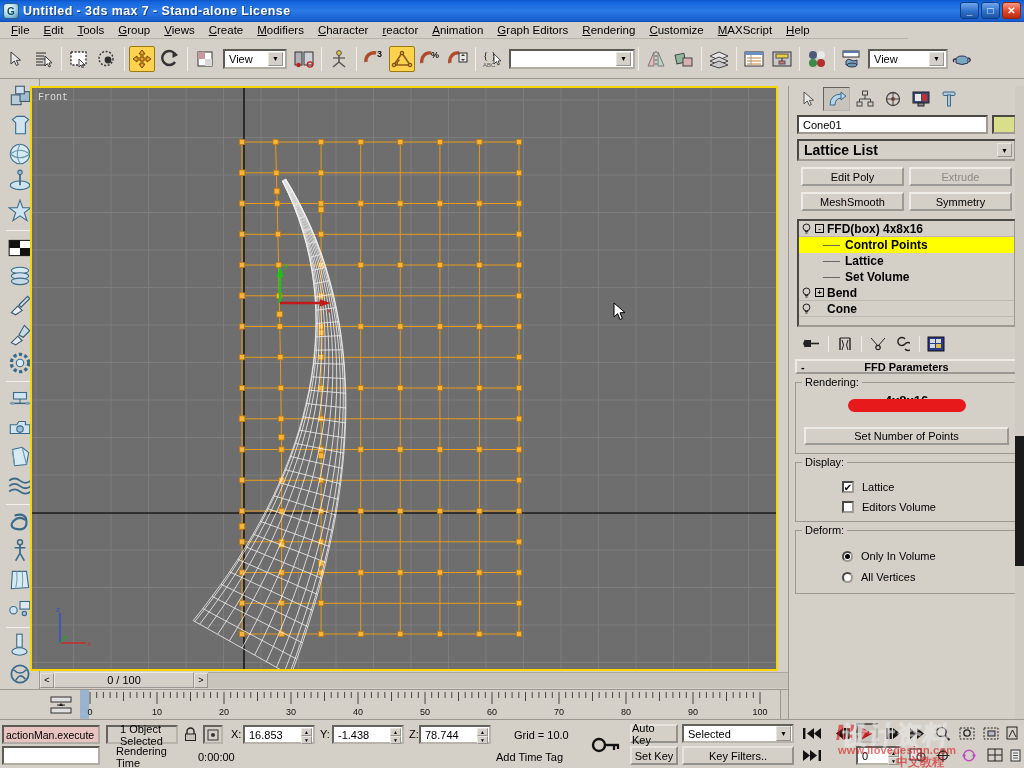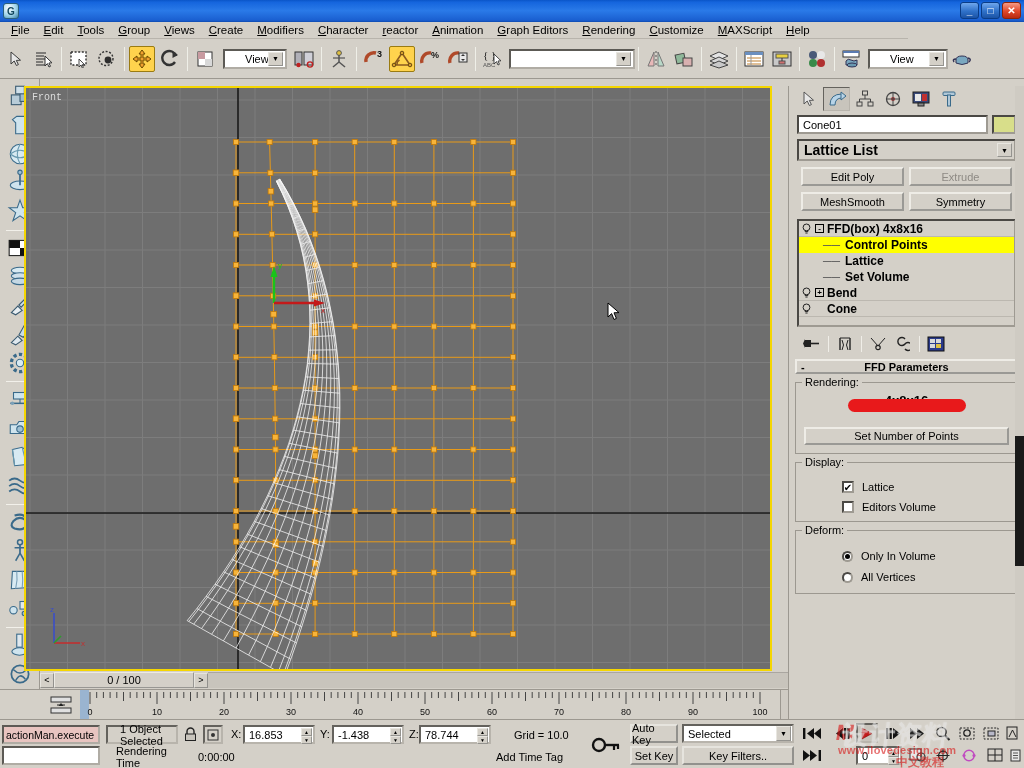--- a/index.html
+++ b/index.html
@@ -61,41 +61,41 @@
   .tbtn{
     width:26px;height:26px;margin:0 1px; position:relative;
     display:flex;align-items:center;justify-content:center;
     background:#d4d0c8; border:1px solid transparent; border-radius:2px;
   }
   .tbtn.active{ background:#ffd34d; border:1px solid #9a7b12; }
   .sepline{ width:1px;height:24px;background:#9c9890;margin:0 3px;
             border-right:1px solid #efefe8;}
   .tb-combo{
     height:20px; background:#fff; border:2px inset #b0aca4;
-    display:flex;align-items:center; padding-left:20px; font-size:11px;
+    display:flex;align-items:center; padding-left:4px; font-size:11px;
     position:relative;
   }
   .tb-combo .arrow{
     position:absolute;right:2px;top:1px;width:15px;height:14px;
     background:#d4d0c8;border:1px outset #e8e6e0;
     display:flex;align-items:center;justify-content:center;font-size:7px;
   }
 
   
   .lefttools{
     position:absolute; left:0; top:79px; width:40px; height:610px;
     background:#d4d0c8; border-right:1px solid #9c9890;
     display:flex; flex-direction:column; align-items:center; padding-top:4px;
   }
   .ltbtn{ width:30px;height:30px;margin-bottom:2px;display:flex;align-items:center;justify-content:center;}
   .ltsep{ width:28px;height:1px;background:#9c9890;margin:3px 0 4px 0;border-bottom:1px solid #f2f0ea;}
 
   
   .viewport-wrap{
-    position:absolute;left:24px;top:86px;width:748px;height:585px;
+    position:absolute;left:30px;top:86px;width:748px;height:585px;
     border:2px solid #f5d600; background:#0369a1; overflow:hidden;
   }
   .vp-label{
     position:absolute;left:6px;top:4px;color:#dcdcdc;font-size:10px;
     font-family:"Liberation Mono",monospace; z-index:12;
   }
   .vp-svg{ position:absolute;left:0;top:0; }
   .axis-tripod{ position:absolute; left:20px; bottom:18px; }
 
   
@@ -279,20 +279,21 @@
     transform:skewX(-10deg);
   }
 </style>
 </head>
 <body>
 
 <div id="app">
 
   <div class="titlebar">
     <div class="tb-icon">G</div>
+    <div class="tb-title">Untitled - 3ds max 7  -  Stand-alone License</div>
     <div class="tb-buttons">
       <div class="tb-btn">_</div>
       <div class="tb-btn">□</div>
       <div class="tb-btn close">✕</div>
     </div>
   </div>
 
   <div class="menubar" id="menubar">
       <div class="menu-item"><u>F</u>ile</div>
       <div class="menu-item"><u>E</u>dit</div>

